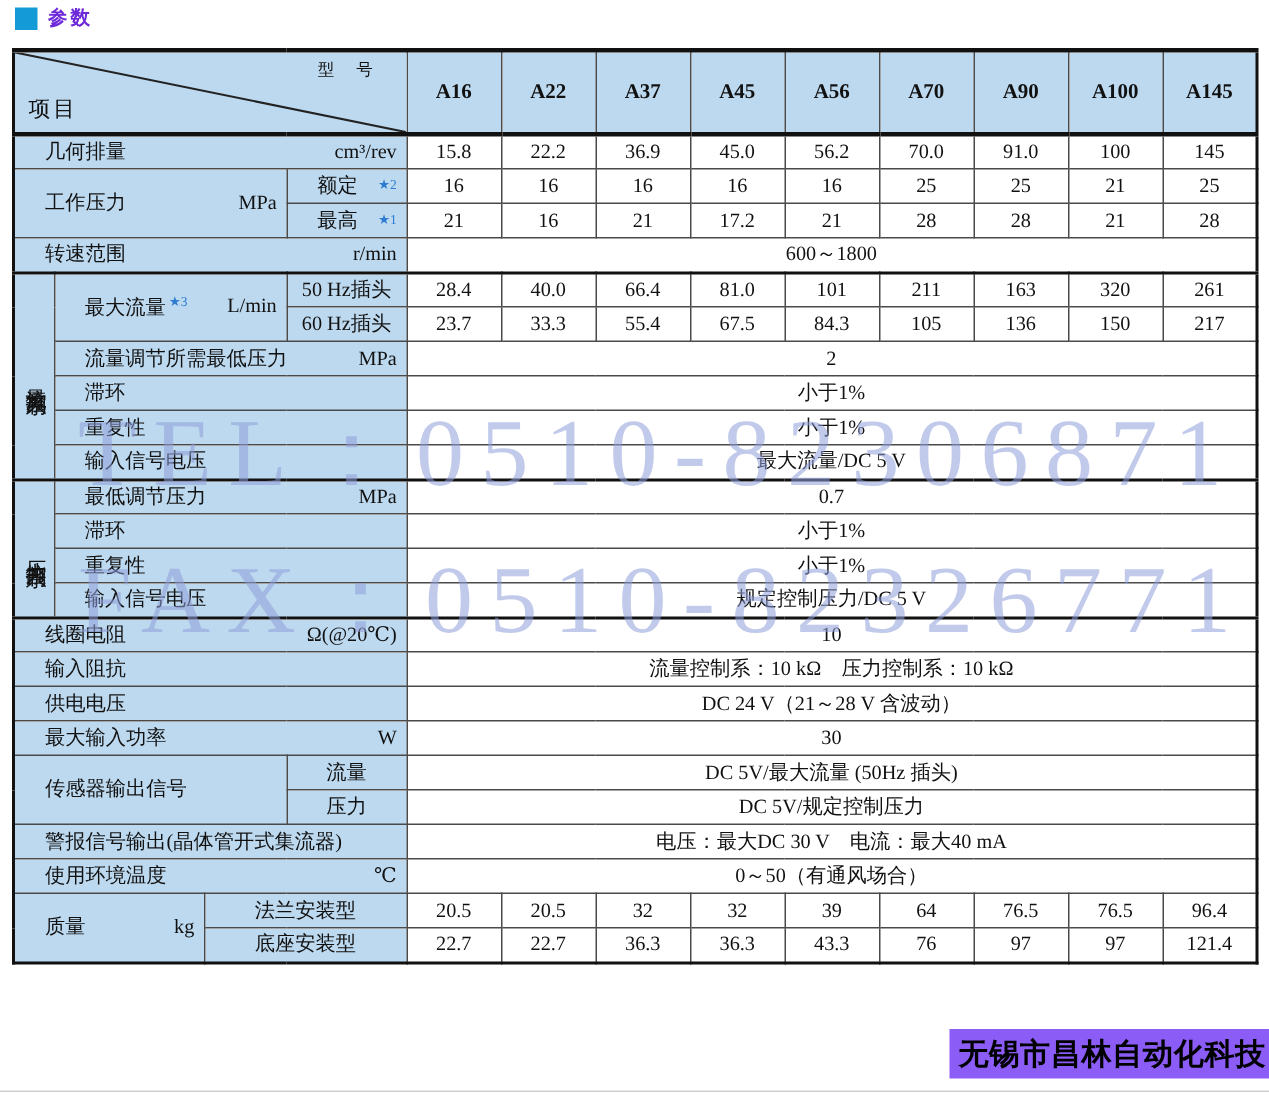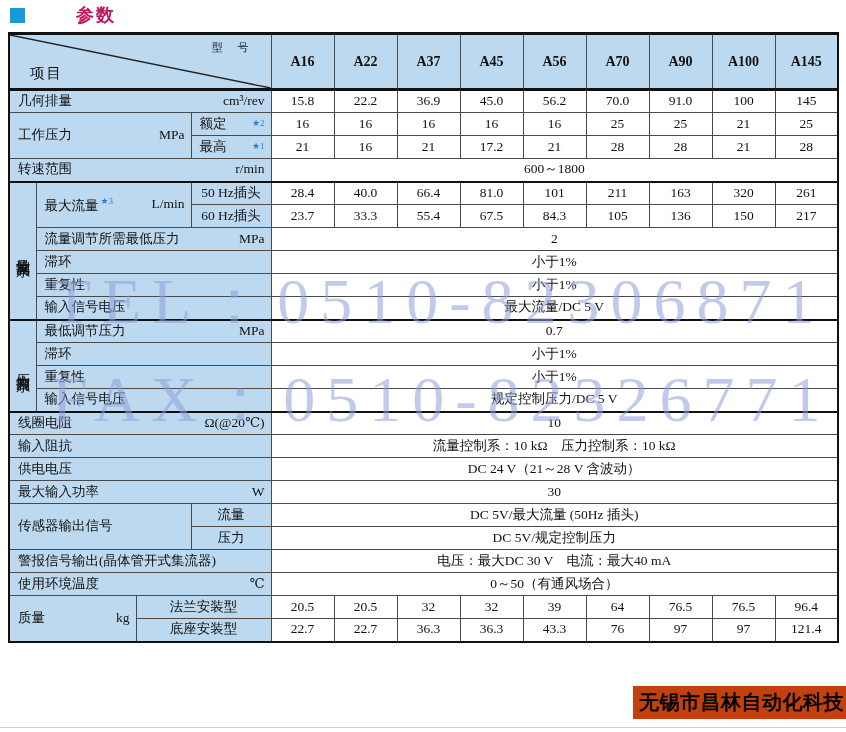--- a/index.html
+++ b/index.html
@@ -2,54 +2,54 @@
 <html><head>
 <meta charset="utf-8">
 <style>
   * { box-sizing: border-box; margin: 0; padding: 0; }
   html,body { width:846px; height:732px; background:#fff; overflow:hidden; position:relative;
     font-family:"Liberation Serif","DejaVu Serif",serif; }
 
   .page-title { position:absolute; left:10px; top:3px; display:flex; align-items:center; gap:7px;
     font-family:"Liberation Sans","DejaVu Sans",sans-serif; }
   .title-square { width:15px; height:15px; background:#149bd7; display:inline-block; }
-  .title-text { font-size:18px; font-weight:700; color:#be185d; letter-spacing:2px;margin-left:44px; }
+  .title-text { font-size:13px; font-weight:700; color:#6d28d9; letter-spacing:2px; }
 
   .tbl-wrap { position:absolute; left:8px; top:32px; }
   table { border-collapse:collapse; table-layout:fixed; width:830px;
     border:2px solid #111; border-top:3px solid #111; }
   td { border:1px solid #4a4a4a; font-size:13.5px; color:#111; text-align:center;
     padding:0; overflow:hidden; white-space:nowrap; height:23px; line-height:1.1; }
   tr.hdr td { border-bottom:3px solid #111; }
   tr.thick td { border-bottom:2.5px solid #111; }
   tr.ttop td { border-top:2.5px solid #111; }
 
   .blue { background:#bdd9ef; }
-  .labwrap { display:flex; justify-content:space-between; align-items:center; padding:0 6px 0 8px; }
+  .labwrap { display:flex; justify-content:space-between; align-items:center; padding:0 6px 0 20px; }
   .lab-l { text-align:left; }
   .unit { text-align:right; }
   .vgroup { writing-mode:vertical-rl; text-orientation:upright; letter-spacing:1px;
     font-size:14px; padding:2px 0; }
   .sup-star { color:#2e7cd0; font-size:9px; vertical-align:super; margin-left:2px; }
   .corner { position:relative; padding:0; }
   .corner svg { position:absolute; left:0; top:0; width:100%; height:100%; }
   .corner .c-tr { position:absolute; right:16px; top:6px; font-size:11px; letter-spacing:6px; }
-  .corner .c-bl { position:absolute; left:20px; bottom:6px; font-size:14.5px; letter-spacing:2px; }
+  .corner .c-bl { position:absolute; left:9px; bottom:6px; font-size:14.5px; letter-spacing:2px; }
   .model { font-size:14px;font-weight:bold; }
 
   .wm { position:absolute; left:52px; width:800px; font-size:64px; letter-spacing:11px;
     color:rgba(142,159,216,0.55); font-family:"Liberation Serif","DejaVu Serif",serif;
     z-index:4; pointer-events:none; white-space:nowrap; }
   .wm1 { top:258px; } .wm2 { top:356px; }
 
   .footnotes { position:absolute; left:10px; top:656px; font-size:14px; color:#1c1c1c;
     line-height:25.5px; white-space:nowrap; z-index:2; }
   .fn-marker { color:#2e7cd0; }
   .fn-link { color:#2e6fd0; text-decoration:none; }
-  .company { position:absolute; right:0; top:686px; z-index:6; background:#c2410c;
+  .company { position:absolute; right:0; top:686px; z-index:6; background:#8b5cf6;
     font-family:"Liberation Sans","DejaVu Sans",sans-serif; font-weight:700; font-size:20px;
     color:#000; padding:3px 2px 3px 6px; letter-spacing:0.5px; }
   .bottom-strip { position:absolute; left:0; top:727px; width:846px; height:1px; background:#cfcfcf; }
 </style>
 </head>
 <body>
 
 <div class="page-title">
   <span class="title-square"></span>
   <span class="title-text">参数</span>

